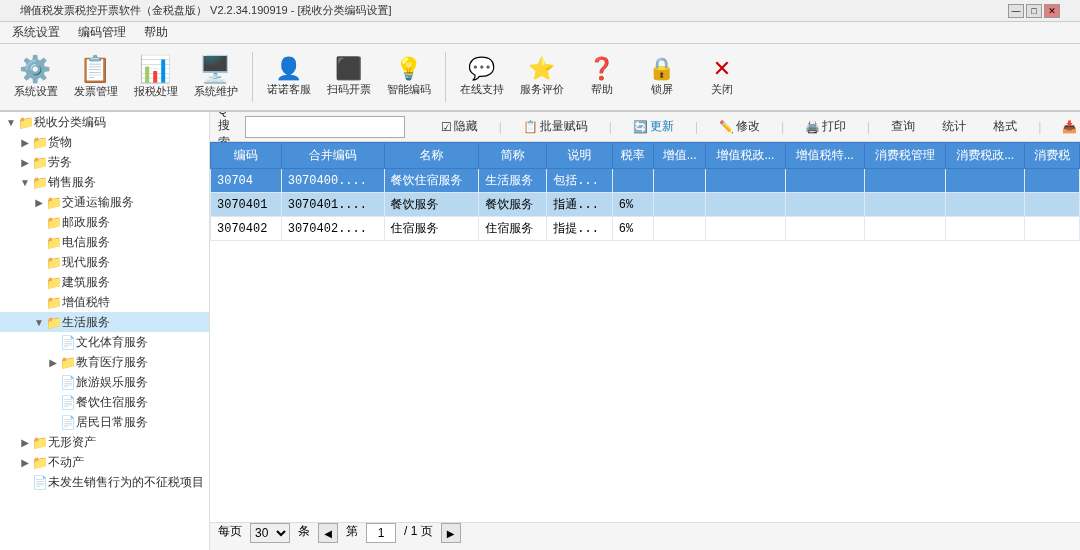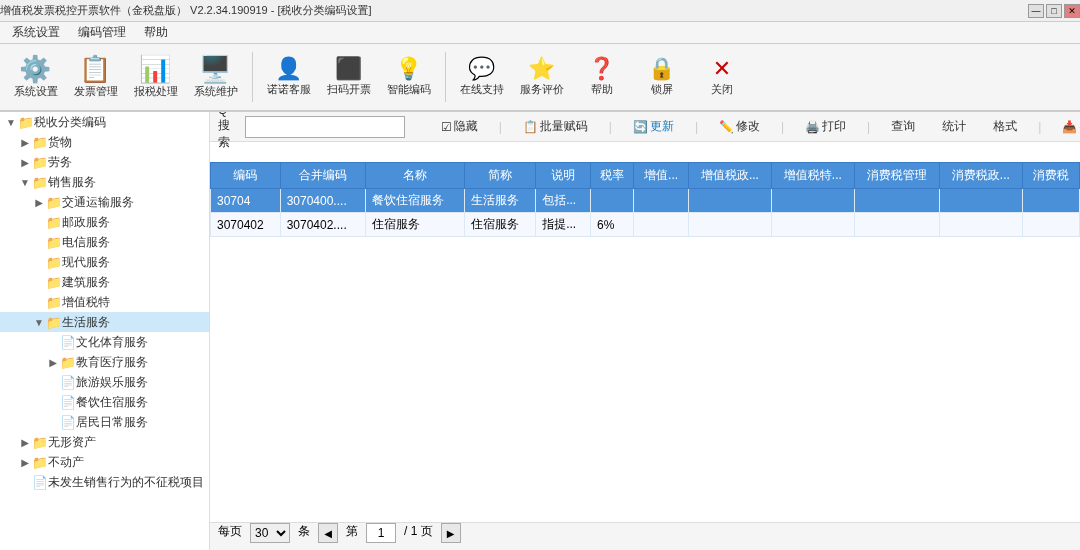--- a/index.html
+++ b/index.html
@@ -5,21 +5,21 @@
     * { margin: 0; padding: 0; box-sizing: border-box; }
     body { width: 1080px; height: 550px; font-family: 'Microsoft YaHei', SimSun, sans-serif; font-size: 12px; background: #f0f0f0; overflow: hidden; }
 
     
     .title-bar {
       background: #f0f0f0;
       height: 22px;
       display: flex;
       align-items: center;
       justify-content: space-between;
-      padding: 0 0;
+      padding: 0 20px;
       border-bottom: 1px solid #ccc;
     }
     .title-bar-text { font-size: 11px; color: #333; }
     .title-bar-controls { display: flex; gap: 2px; }
     .title-bar-btn { width: 16px; height: 14px; border: 1px solid #999; background: #e0e0e0; font-size: 9px; display: flex; align-items: center; justify-content: center; cursor: pointer; }
 
     
     .menu-bar {
       background: #f5f5f5;
       height: 22px;
@@ -148,36 +148,36 @@
 
     
     .table-container {
       flex: 1;
       overflow: auto;
     }
     table {
       width: 100%;
       border-collapse: collapse;
       font-size: 12px;
-      margin-top: 20px;
     }
     thead tr {
       background: #4a90d9;
       color: #fff;
       height: 26px;
     }
     thead th {
       border: 1px solid #3a7bc9;
       padding: 3px 6px;
       text-align: center;
       font-weight: normal;
       white-space: nowrap;
     }
     tbody tr {
       height: 24px;
+      font-family: Liberation Mono, monospace;
     }
     tbody tr:nth-child(odd) { background: #fff; }
     tbody tr:nth-child(even) { background: #f5f9ff; }
     tbody tr.selected { background: #4a90d9; color: #fff; }
     tbody tr.selected-light { background: #b8d8f0; }
     tbody td {
       border: 1px solid #dde8f5;
       padding: 2px 6px;
       white-space: nowrap;
     }
@@ -485,20 +485,34 @@
               <td>生活服务</td>
               <td>包括...</td>
               <td></td>
               <td></td>
               <td></td>
               <td></td>
               <td></td>
               <td></td>
               <td></td>
             </tr>
+            <tr class="selected-light">
+              <td>3070401</td>
+              <td>3070401....</td>
+              <td>餐饮服务</td>
+              <td>餐饮服务</td>
+              <td>指通...</td>
+              <td>6%</td>
+              <td></td>
+              <td></td>
+              <td></td>
+              <td></td>
+              <td></td>
+              <td></td>
+            </tr>
             <tr>
               <td>3070402</td>
               <td>3070402....</td>
               <td>住宿服务</td>
               <td>住宿服务</td>
               <td>指提...</td>
               <td>6%</td>
               <td></td>
               <td></td>
               <td></td>

